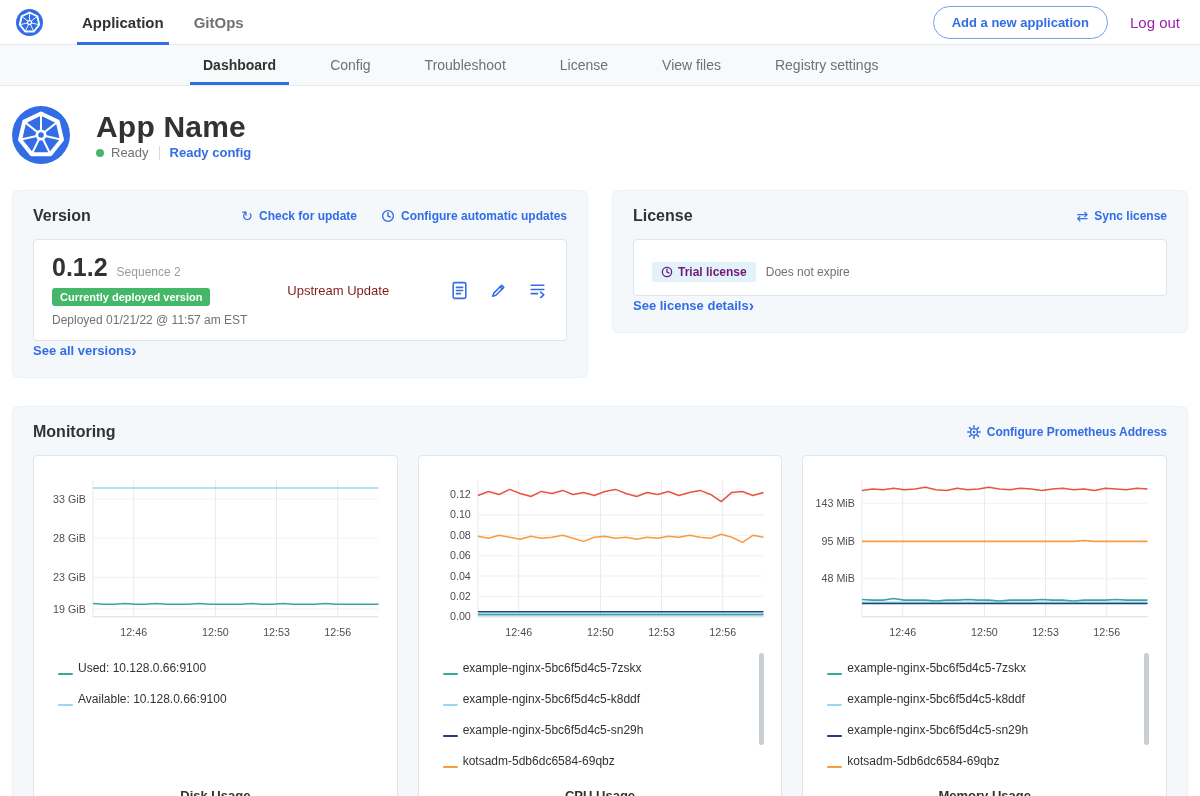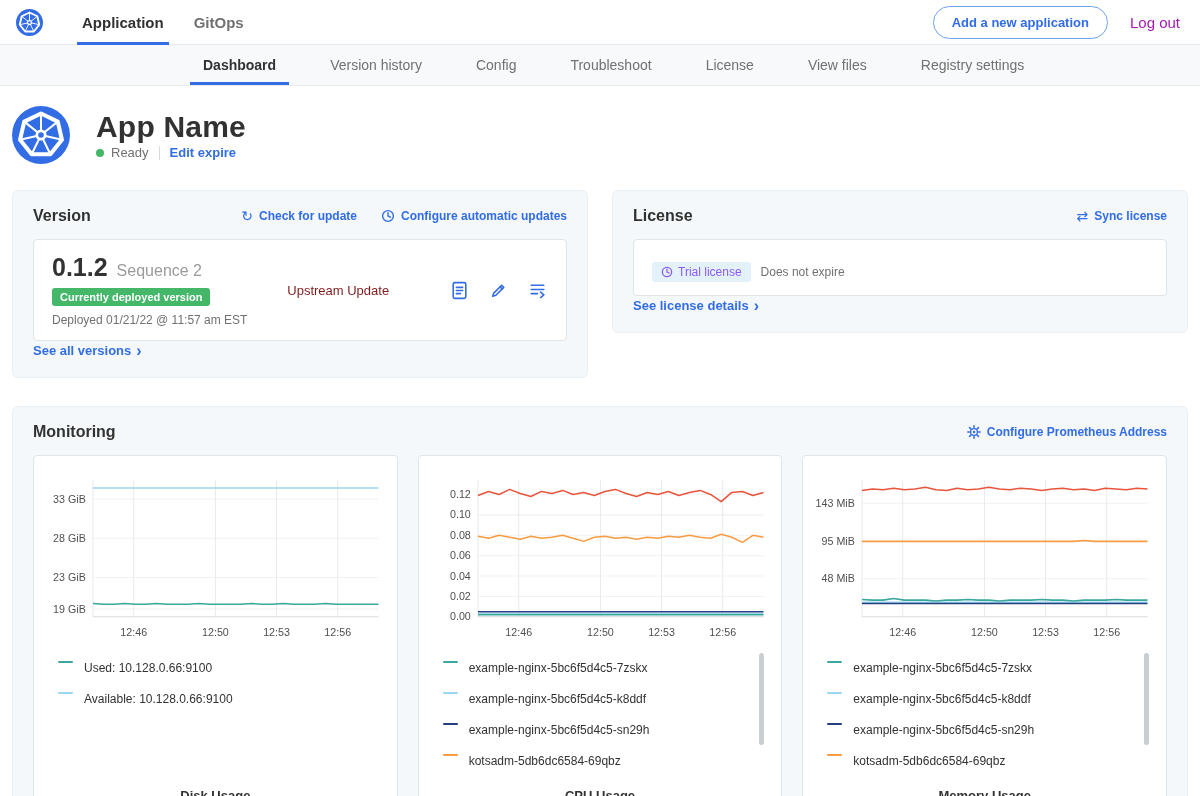--- a/index.html
+++ b/index.html
@@ -40,45 +40,45 @@
   .card-title{font-size:16px;font-weight:700}
   .head-links{display:flex;gap:24px;align-items:center}
   .head-link{display:flex;align-items:center;gap:6px;color:#326de5;font-size:12px;font-weight:700;cursor:pointer}
   .glyph-icon{font-size:14px;line-height:1;font-weight:400}
   .white-box{background:#fff;border:1px solid #e0e5e8;border-radius:4px;padding:13px 18px}
 
   
   .version-box{display:flex;align-items:center;justify-content:space-between}
   .ver-row1{display:flex;align-items:baseline;gap:9px}
   .ver-number{font-size:25px;font-weight:700}
-  .ver-seq{font-size:16px;color:#9b9b9b}
+  .ver-seq{font-size:12px;color:#9b9b9b}
   .deployed-badge{display:inline-block;background:#44b768;color:#fff;font-size:11px;font-weight:700;padding:3px 8px;border-radius:3px;margin:6px 0 7px}
   .deployed-at{font-size:12px;color:#717171}
   .upstream{font-size:13px;color:#7f1d1d;font-weight:400;margin-right:20px}
   .ver-icons{display:flex;gap:18px;color:#326de5;align-items:center}
   .ver-icons svg{cursor:pointer}
-  .see-link{display:inline-flex;align-items:center;gap:5px;color:#326de5;font-weight:700;font-size:13px;margin-top:0;cursor:pointer}
+  .see-link{display:inline-flex;align-items:center;color:#326de5;font-weight:700;font-size:13px;margin-top:0;cursor:pointer}
   .see-link .glyph-icon{font-size:16px;font-weight:700}
 
   
   .lic-row1{display:flex;align-items:center;gap:13px}
   .lic-name{font-size:16px;font-weight:700}
   .lic-channel{font-size:12px;color:#44a3b8;font-weight:600}
   .lic-row2{display:flex;align-items:center;gap:10px;margin-top:9px}
-  .trial-badge{display:inline-flex;align-items:center;gap:5px;background:#e3f1fb;color:#8b5cf6;font-size:12px;font-weight:400;padding:3px 9px;border-radius:3px}
+  .trial-badge{display:inline-flex;align-items:center;gap:5px;background:#e3f1fb;color:#701a75;font-size:12px;font-weight:700;padding:3px 9px;border-radius:3px}
   .no-expire{font-size:12px;color:#717171}
 
   
   .monitoring{margin:28px 12px 16px}
   .charts-row{display:flex;gap:20px;margin-top:14px}
   .chart-card{flex:1;background:#fff;border:1px solid #e0e5e8;border-radius:4px;padding:14px 10px 16px;display:flex;flex-direction:column}
   .chart-plot svg{display:block;width:100%}
   .chart-plot text.tick{font-family:"Liberation Sans",sans-serif;font-size:10.5px;fill:#4f4f4f}
   .legend{position:relative;padding:16px 20px 4px 14px;display:flex;flex-direction:column;gap:17px}
-  .legend-row{display:flex;align-items:flex-start;gap:11px}
+  .legend-row{display:flex;align-items:flex-end;gap:5px}
   .dash{width:15px;height:2px;flex:none;border-radius:1px}
   .legend-label{font-size:12px;color:#323232;white-space:nowrap}
   .legend-scrollbar{position:absolute;right:7px;top:8px;width:5px;height:92px;background:#c9ced2;border-radius:3px;cursor:pointer}
   .chart-title{margin-top:auto;text-align:center;font-size:13px;font-weight:700;padding-top:16px}
 
   svg.icon{display:block}
 </style>
 </head>
 <body>
 
@@ -112,23 +112,20 @@
   </div>
   <div class="topnav-right">
     <button class="add-btn">Add a new application</button>
     <span class="logout">Log out</span>
   </div>
 </header>
 
 <nav class="subnav">
   <div class="sub-tab active">
       <span>Dashboard</span>
-    </div>
-  <div class="sub-tab">
-      <span>Version history</span>
     </div>
   <div class="sub-tab">
       <span>Config</span>
     </div>
   <div class="sub-tab">
       <span>Troubleshoot</span>
     </div>
   <div class="sub-tab">
       <span>License</span>
     </div>
@@ -159,21 +156,21 @@
       <circle cx="50" cy="50" r="9.5" fill="#fff"></circle>
         <circle cx="50" cy="50" r="4.8" fill="#326de5"></circle>
     </svg>
   </span>
   <div>
     <h1 class="app-title">App Name</h1>
     <div class="status-row">
       <span class="ready-dot"></span>
       <span class="ready-text">Ready</span>
       <span class="vdivider"></span>
-      <span class="link" style="font-weight:600">Edit expire</span>
+      <span class="link" style="font-weight:600">Ready config</span>
     </div>
   </div>
 </section>
 
 <div class="cards-row">
   <div class="card">
     <div class="card-head">
       <span class="card-title">Version</span>
       <span class="head-links">
         <span class="head-link">

